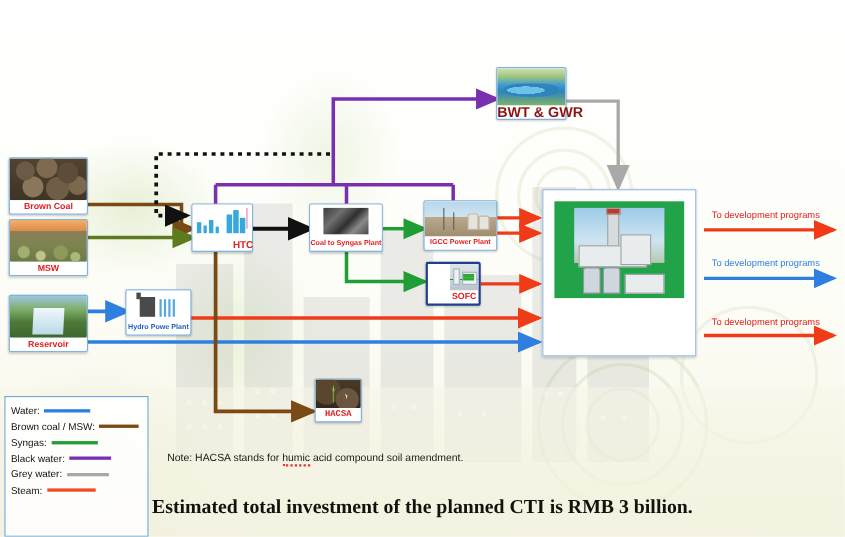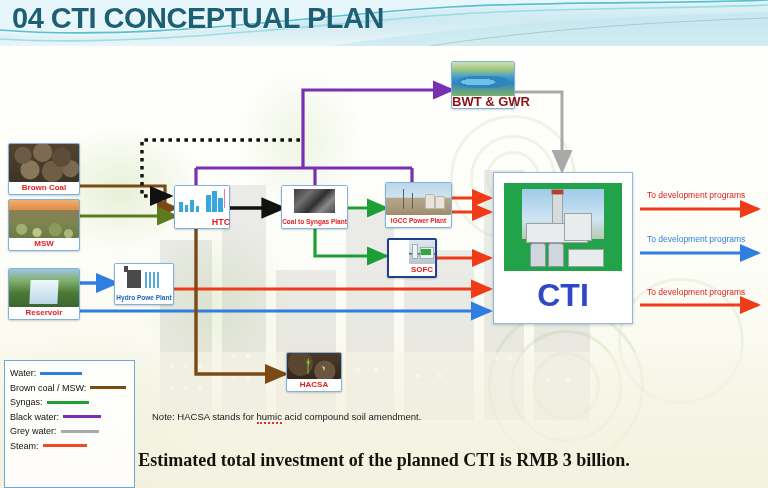--- a/index.html
+++ b/index.html
@@ -191,30 +191,20 @@
     <div class="ring" style="left:62px;top:62px;width:106px;height:106px;"></div>
     <div class="ring" style="left:84px;top:84px;width:62px;height:62px;"></div>
     <div class="ring" style="left:170px;top:10px;width:120px;height:120px;border-color:rgba(175,200,140,.30);"></div>
   </div>
   <div class="bg-circ2">
     <div class="ring" style="left:20px;top:20px;width:120px;height:120px;border-color:rgba(180,205,145,.40);"></div>
     <div class="ring" style="left:40px;top:40px;width:80px;height:80px;border-color:rgba(180,205,145,.40);"></div>
     <div class="ring" style="left:56px;top:56px;width:48px;height:48px;border-color:rgba(180,205,145,.40);"></div>
   </div>
 
-  <div class="banner">
-    <svg width="768" height="46" viewBox="0 0 768 46">
-      <path d="M0,34 C140,44 300,18 430,10 C540,3 660,6 768,2 L768,0 L0,0 Z" fill="#e6f6fa"></path>
-      <path d="M0,30 C150,42 320,14 450,7 C560,1 670,4 768,0" stroke="#3fb6c9" stroke-width="1.6" fill="none" opacity=".85"></path>
-      <path d="M0,39 C150,48 330,22 460,14 C570,7 680,9 768,5" stroke="#8fd6df" stroke-width="1.6" fill="none" opacity=".8"></path>
-      <path d="M330,46 C430,30 560,18 768,12 L768,46 Z" fill="#bfe6ee" opacity=".55"></path>
-      <path d="M430,46 C520,32 640,22 768,18" stroke="#9fb0b5" stroke-width="1" fill="none" opacity=".6"></path>
-    </svg>
-    <div class="title">04 CTI CONCEPTUAL PLAN</div>
-  </div>
 
   <svg class="edges">
     <defs>
       <marker id="ar-brown" markerWidth="7" markerHeight="7" refX="6" refY="3" orient="auto">
         <path d="M0,0 L7,3 L0,6 z" fill="#7b4a14"></path>
         </marker>
       <marker id="ar-msw" markerWidth="7" markerHeight="7" refX="6" refY="3" orient="auto">
         <path d="M0,0 L7,3 L0,6 z" fill="#5e7a1e"></path>
         </marker>
       <marker id="ar-blue" markerWidth="7" markerHeight="7" refX="6" refY="3" orient="auto">
@@ -355,42 +345,41 @@
     <div class="cap cap-red" style="font-size:8px;">SOFC</div>
   </div>
 
   <div class="node" style="left:451px;top:61px;width:64px;height:48px;">
     <div class="thumb">
       <div class="th-bwt"></div>
     </div>
     <div class="cap cap-maroon" style="font-size:13px;">BWT &amp; GWR</div>
   </div>
 
-  <div class="node" style="left:286px;top:352px;width:56px;height:40px;">
+  <div class="node" style="left:286px;top:344px;width:43px;height:40px;font-family:Liberation Mono, monospace;">
     <div class="thumb">
       <div class="th-hacsa">
           <div class="sprout"></div>
           <div class="sprout2"></div>
         </div>
     </div>
     <div class="cap cap-red" style="font-size:8px;">HACSA</div>
   </div>
 
   <div class="cti-box">
     <div class="cti-img">
       <div class="sky"></div>
       <div class="stack" style="left:48px;top:8px;width:9px;height:34px;"></div>
       <div class="stack" style="left:47px;top:6px;width:11px;height:4px;background:#c0392b;"></div>
       <div class="plant" style="left:22px;top:40px;width:60px;height:18px;"></div>
       <div class="plant" style="left:60px;top:30px;width:26px;height:26px;"></div>
       <div class="tank" style="left:26px;top:60px;width:14px;height:22px;"></div>
       <div class="tank" style="left:44px;top:60px;width:14px;height:22px;"></div>
       <div class="plant" style="left:64px;top:66px;width:34px;height:16px;"></div>
     </div>
-    <div class="cti-label">CTI</div>
   </div>
 
   <svg class="edges-top">
     <path d="M640,209 L758,209" stroke="#ef3b18" stroke-width="3" fill="none" marker-end="url(#ar-red)"></path>
     <path d="M640,253 L758,253" stroke="#2f7fe0" stroke-width="3" fill="none" marker-end="url(#ar-blue)"></path>
     <path d="M640,305 L758,305" stroke="#ef3b18" stroke-width="3" fill="none" marker-end="url(#ar-red)"></path>
   </svg>
 
   <div class="outlbl red" style="left:647px;top:190px;">To development  programs</div>
   <div class="outlbl blue" style="left:647px;top:234px;">To development  programs</div>

